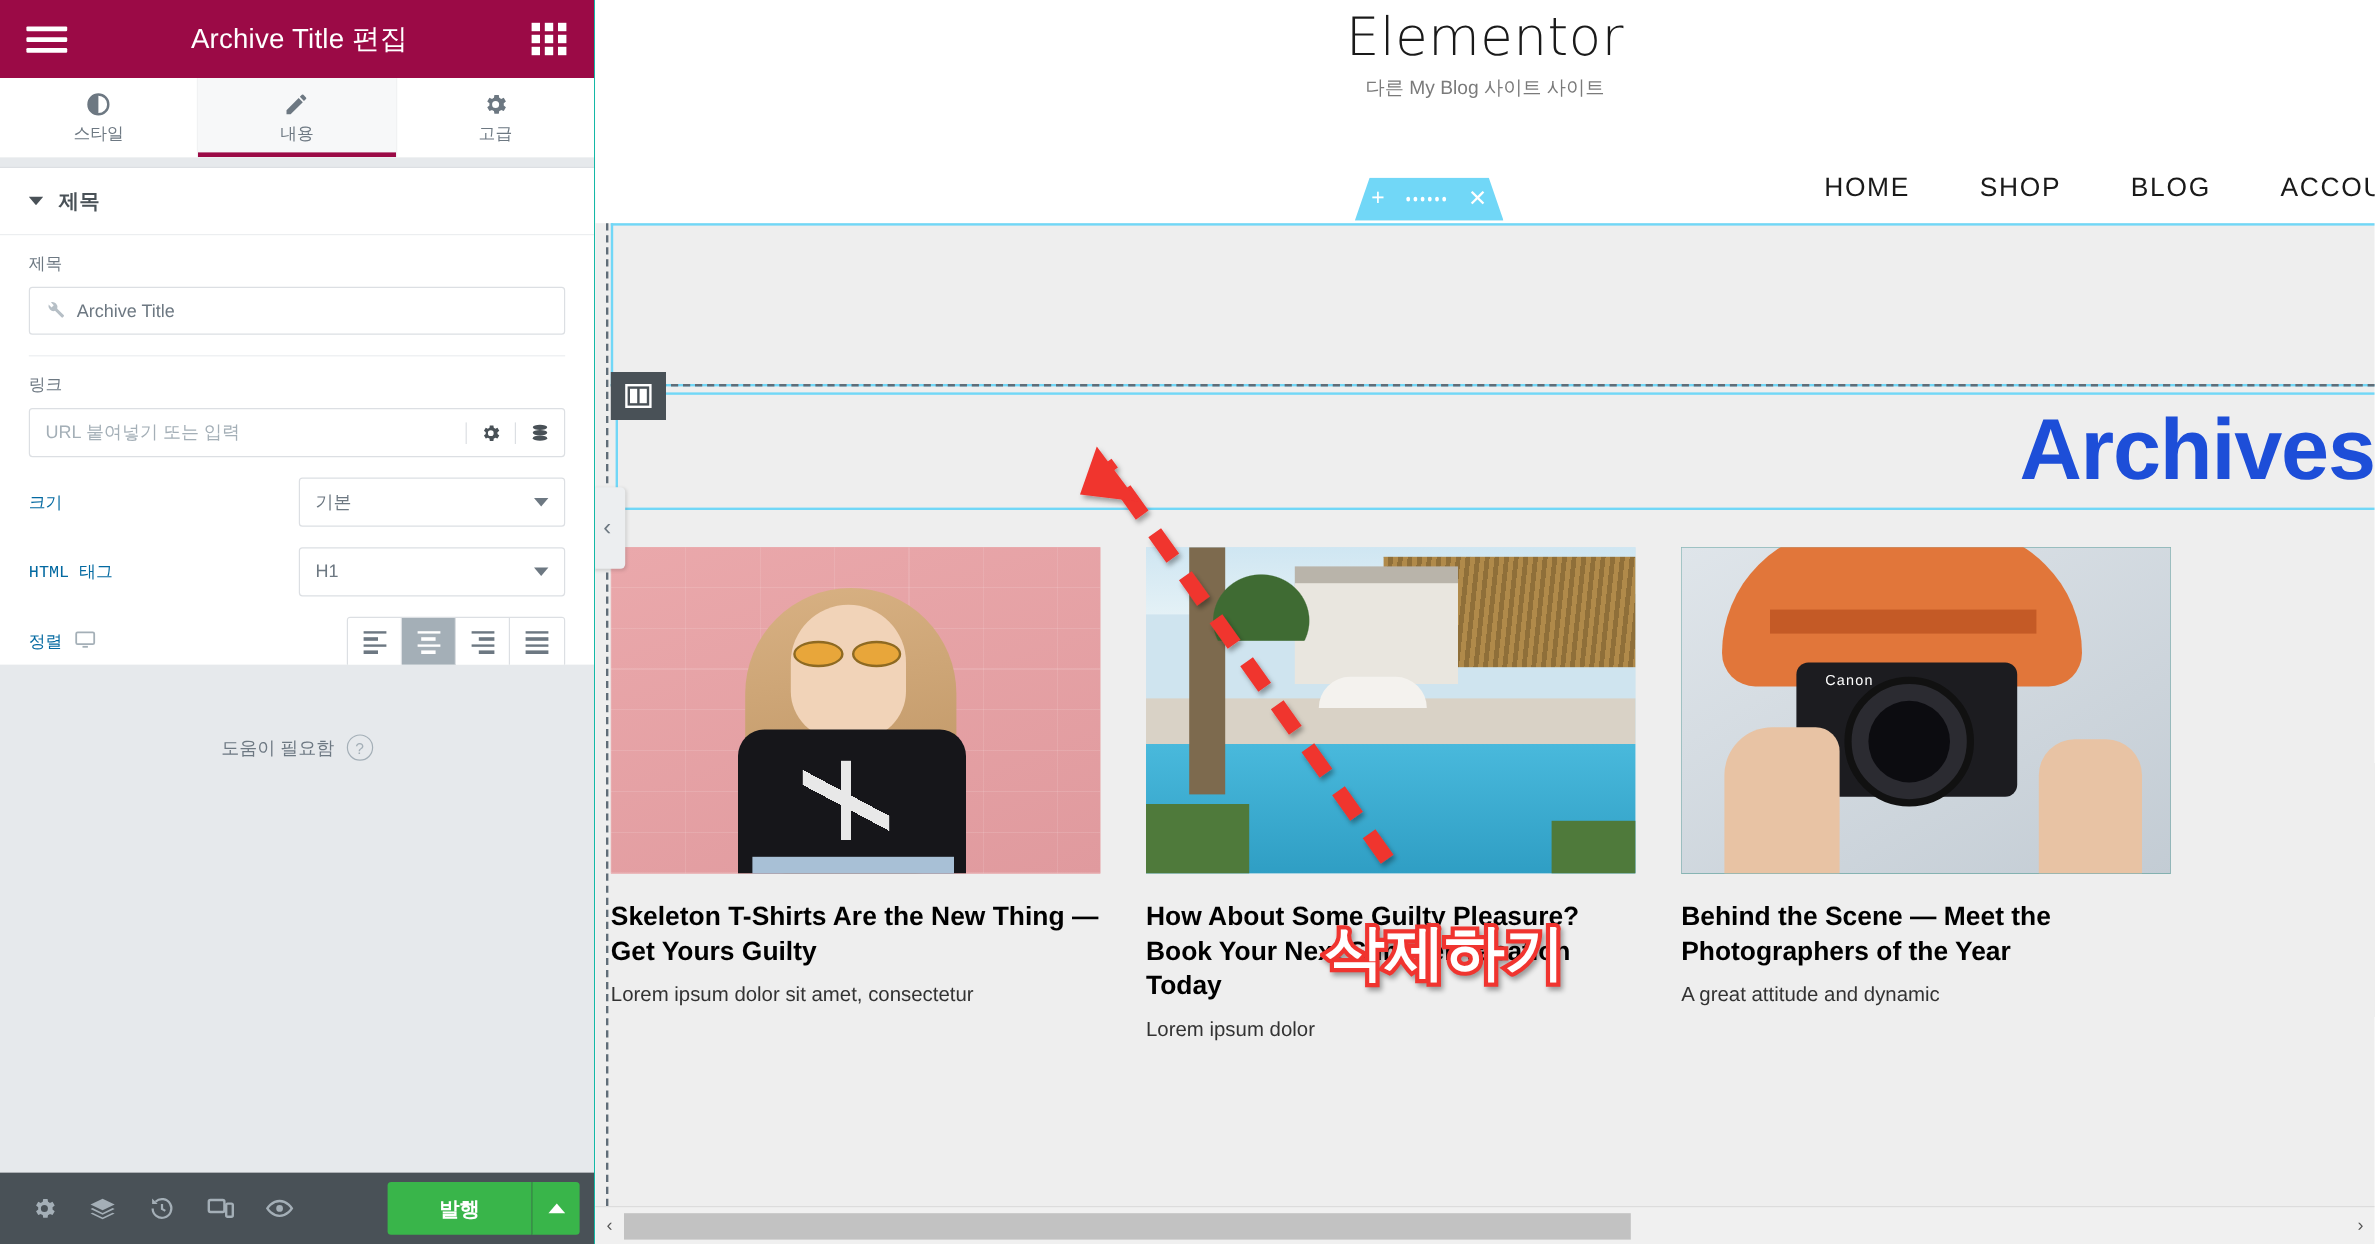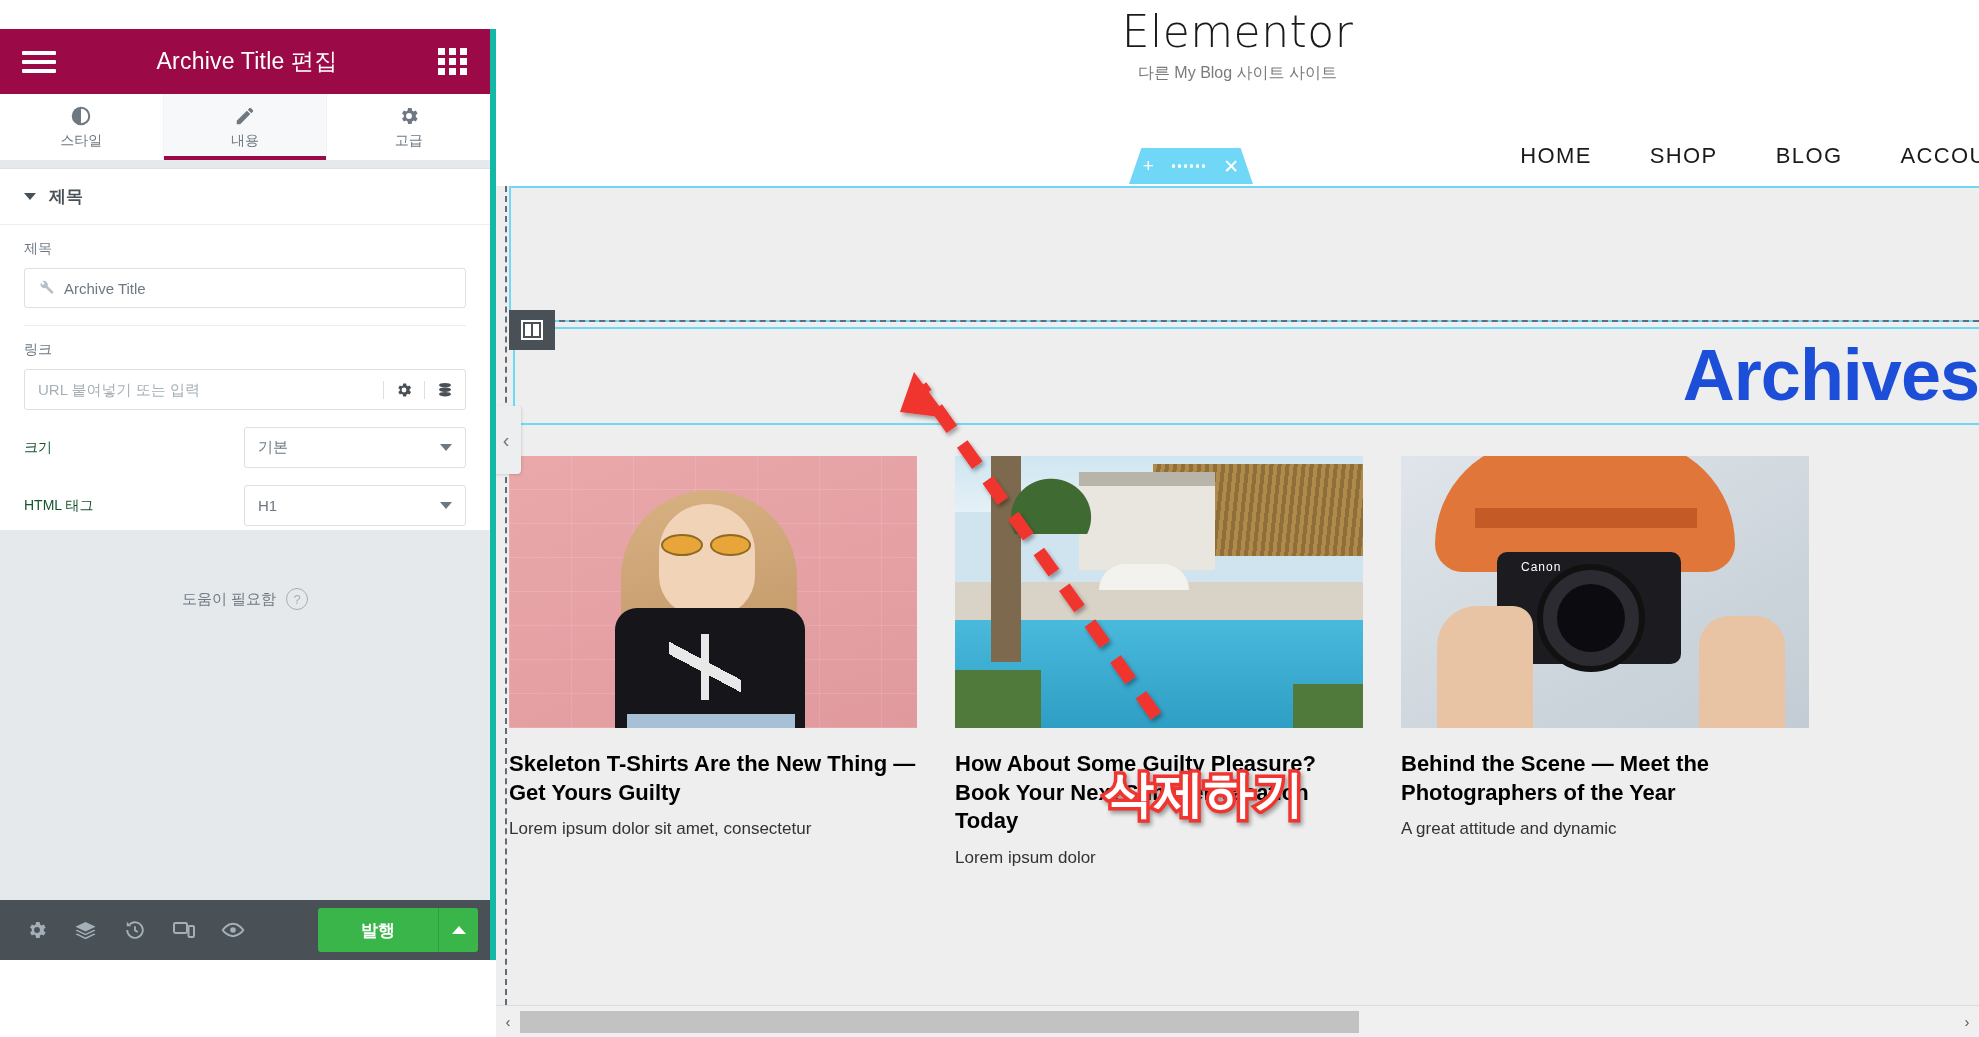--- a/index.html
+++ b/index.html
@@ -5,24 +5,23 @@
   * { margin:0; padding:0; box-sizing:border-box; }
   html,body {
     width:1979px; height:1037px; overflow:hidden;
     font-family:"Liberation Sans", sans-serif;
     background:#ffffff;
   }
   #root { position:relative; width:1979px; height:1037px; }
 
   
   #panel {
-    position:absolute; left:0; top:0; width:496px; height:931px;
+    position:absolute; left:0; top:0; width:496px; height:1037px;
     background:#e6e9ec; display:flex; flex-direction:column;
-    border-right:6px solid #14b8a6;
-    margin-top:29px;
+    border-right:1px solid #14b8a6;
   }
   #panel-header {
     height:65px; background:#9b0a46; color:#fff;
     display:flex; align-items:center; padding:0 22px; flex:0 0 auto;
   }
   .hamburger { width:34px; display:flex; flex-direction:column; gap:5px; cursor:pointer; }
   .hamburger i { display:block; height:4px; background:#fff; border-radius:1px; }
   #panel-title {
     flex:1; text-align:center; font-size:23px; font-weight:400; letter-spacing:.2px;
   }
@@ -63,21 +62,21 @@
   .txtfield .val { color:#6d7882; }
   .urlrow { display:flex; height:41px; border:1px solid #dcdfe3; border-radius:3px; overflow:hidden; background:#fff;align-items:center; }
   .urlrow input {
     flex:1; border:none; outline:none; padding:0 13px; font-size:15px; color:#6d7882;
     font-family:"Liberation Sans", sans-serif; background:transparent;
   }
   .urlrow input::placeholder { color:#a4afb7; }
   .urlbtn { width:41px; display:flex; align-items:center; justify-content:center; border-left:1px solid #dcdfe3; cursor:pointer; }
 
   .row { display:flex; align-items:center; justify-content:space-between; padding:17px 24px 0 24px; }
-  .row .rl { font-size:14px; color:#14532d; display:flex; align-items:center; gap:10px; }
+  .row .rl { font-size:14px; color:#0369a1; display:flex; align-items:center; gap:10px;font-family:Liberation Mono, monospace; }
   .select {
     width:222px; height:41px; border:1px solid #dcdfe3; border-radius:3px; background:#fff;
     display:flex; align-items:center; justify-content:space-between; padding:0 13px;
     font-size:15px; color:#6d7882; cursor:pointer;
   }
   .select .dn { width:0;height:0;border-left:6px solid transparent;border-right:6px solid transparent;border-top:7px solid #6d7882; }
 
   .aligngrp { display:flex; border:1px solid #dcdfe3; border-radius:3px; overflow:hidden; }
   .alignbtn {
     width:45px; height:40px; display:flex; align-items:center; justify-content:center;

